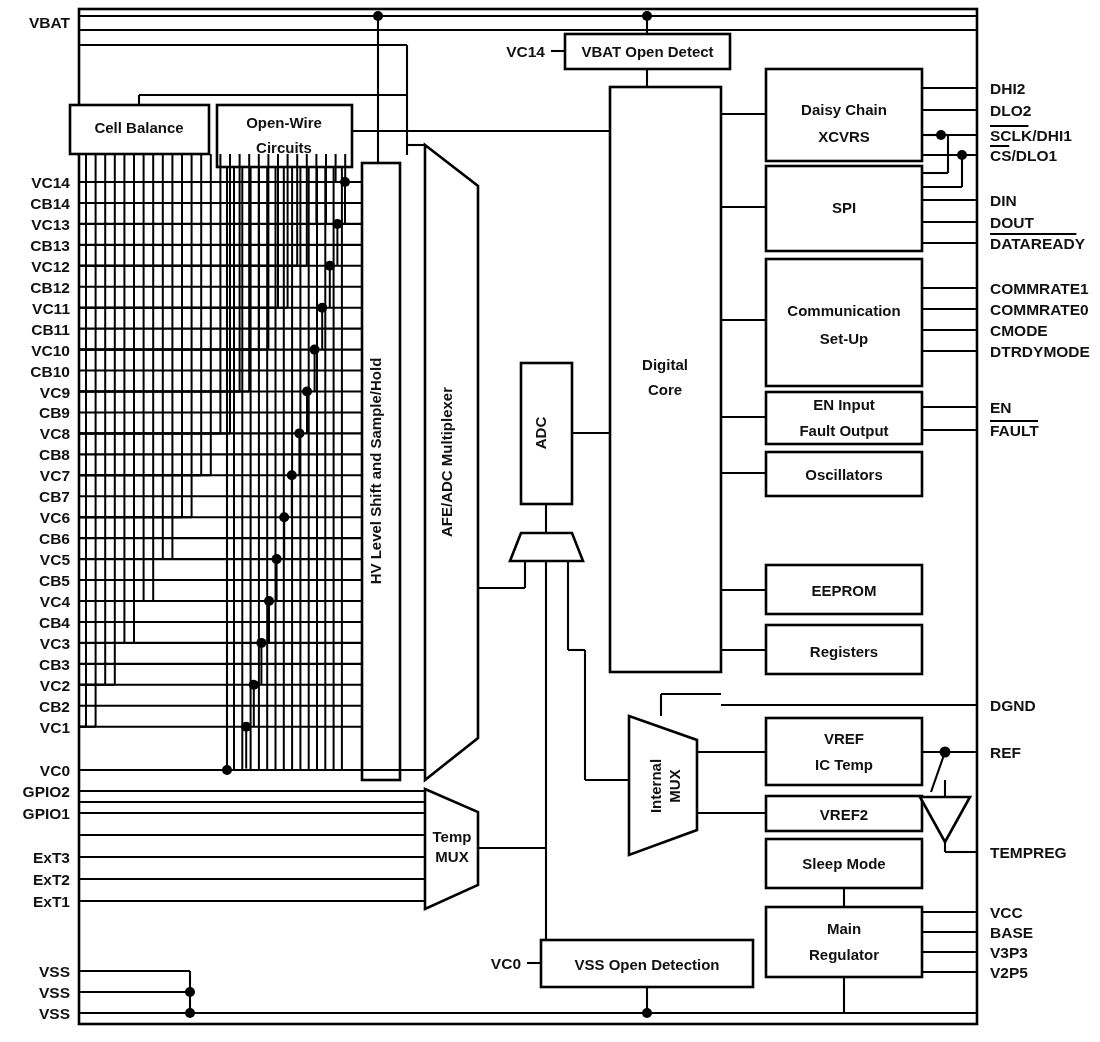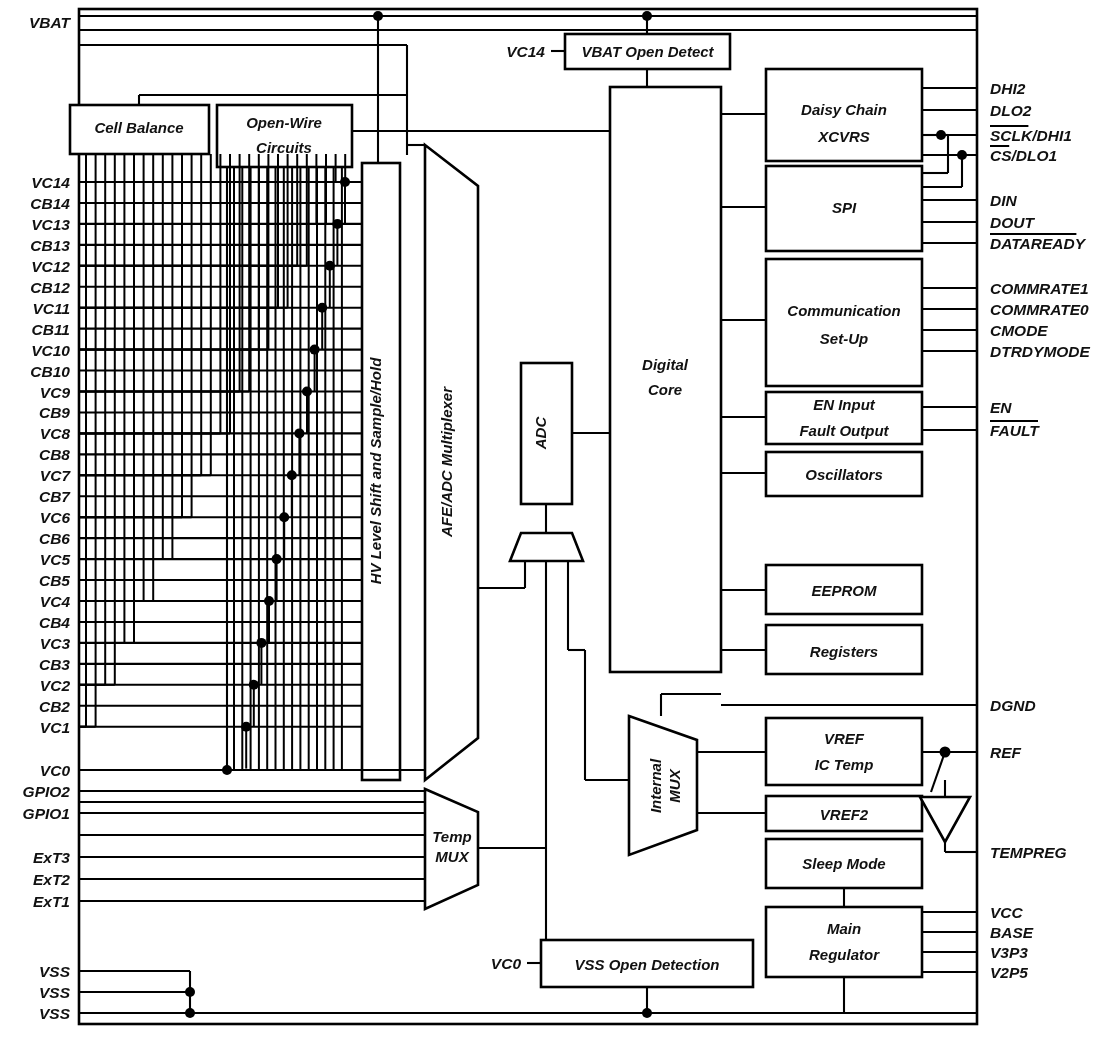--- a/index.html
+++ b/index.html
@@ -1,17 +1,17 @@
 <!DOCTYPE html>
 <html><head>
 <meta charset="utf-8">
 <style>
   html,body{margin:0;padding:0;background:#ffffff;}
   body{font-family:"Liberation Sans", sans-serif;}
-  #stage{position:relative;width:1100px;height:1042px;background:#fff;overflow:hidden;font-style:italic;}
+  #stage{position:relative;width:1100px;height:1042px;background:#fff;overflow:hidden;}
   svg{display:block;}
   .lbl{font-family:"Liberation Sans", sans-serif;font-weight:bold;fill:#111;font-size:15.5px;}
   .lbl-r{text-anchor:start;}
   .lbl-l{text-anchor:end;}
   .blk{font-family:"Liberation Sans", sans-serif;font-weight:bold;fill:#111;font-size:15px;text-anchor:middle;}
   .vert{font-family:"Liberation Sans", sans-serif;font-weight:bold;fill:#111;font-size:15px;text-anchor:middle;}
   .wire{stroke:#000;stroke-width:2.1;fill:none;}
   .wire-thin{stroke:#000;stroke-width:2;fill:none;}
   .box{stroke:#000;stroke-width:2.6;fill:#fff;}
   .outer{stroke:#000;stroke-width:2.6;fill:none;}

